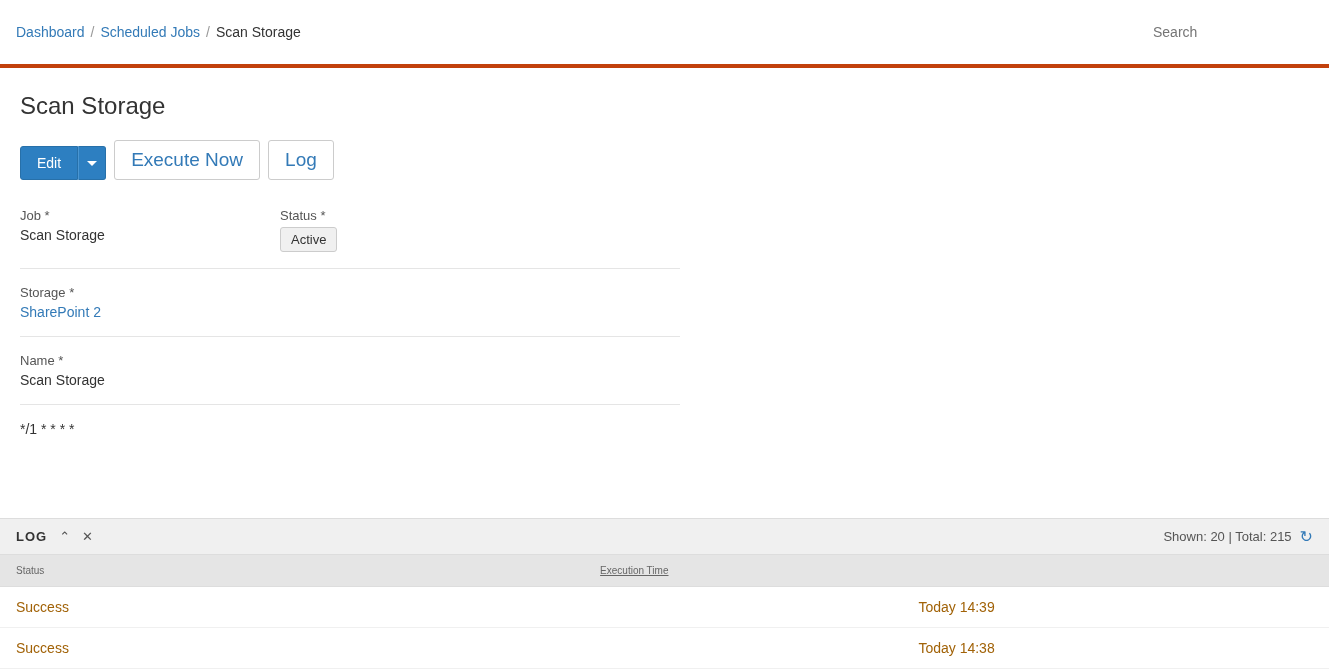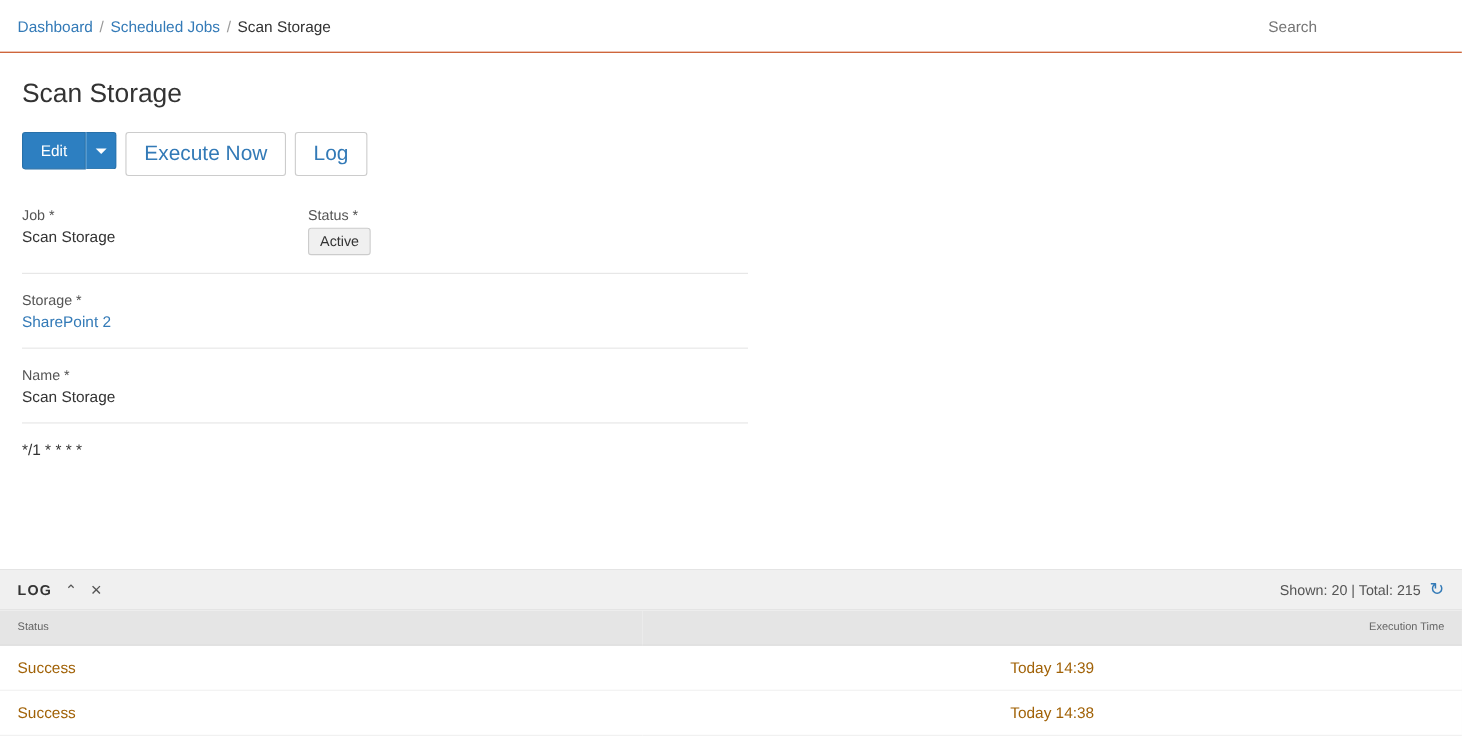--- a/index.html
+++ b/index.html
@@ -3,23 +3,23 @@
   <meta charset="utf-8">
   <style>
     * { box-sizing: border-box; margin: 0; padding: 0; }
     body { font-family: Arial, sans-serif; font-size: 14px; color: #333; background: #fff; }
 
     
     .top-bar {
       display: flex;
       align-items: center;
       justify-content: space-between;
-      border-bottom: 1px solid #c2410c;
+      border-bottom: 4px solid #c2410c;
       padding: 0 16px;
-      height: 48px;
+      height: 68px;
       background: #fff;
     }
     .breadcrumb {
       display: flex;
       align-items: center;
       gap: 6px;
       font-size: 14px;
       color: #555;
     }
     .breadcrumb a {
@@ -44,21 +44,21 @@
     .page-title {
       font-size: 24px;
       font-weight: normal;
       color: #333;
       margin-bottom: 20px;
     }
 
     
     .toolbar {
       display: flex;
-      align-items: flex-start;
+      align-items: flex-end;
       gap: 8px;
       margin-bottom: 28px;
     }
     .btn-edit-group {
       display: flex;
       align-items: stretch;
     }
     .btn-edit {
       background: #2d7fc1;
       color: #fff;
@@ -214,21 +214,21 @@
     }
     .log-table th {
       text-align: left;
       padding: 10px 16px;
       font-size: 10px;
       color: #666;
       font-weight: normal;
       background: #e5e5e5;
     }
     .log-table th:last-child {
-      text-align: right;
+      text-decoration: underline;
     }
     .log-table td {
       padding: 12px 16px;
       font-size: 14px;
       color: #a16207;
       border-bottom: 1px solid #f0f0f0;
     }
     .log-table td:last-child {
       text-align: center;
     }

